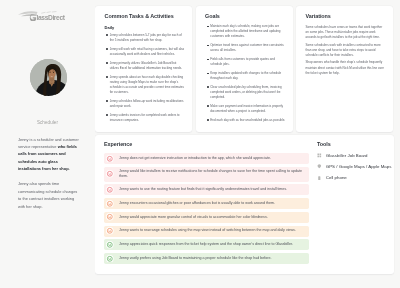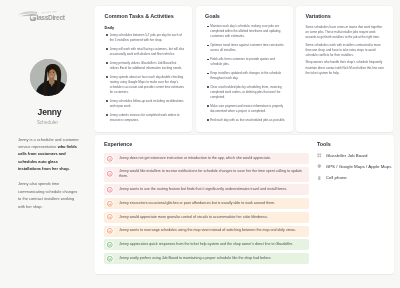--- a/index.html
+++ b/index.html
@@ -128,21 +128,20 @@
           <path d="M51 32.6 Q53.4 31.4 55.8 32.6" stroke="#1e1509" stroke-width="0.85" fill="none"></path>
           <path d="M60.2 32.6 Q62.6 31.4 65 32.6" stroke="#1e1509" stroke-width="0.85" fill="none"></path>
 
           <path d="M53.4 44.6 Q58 49 62.6 44.6 Q58 46.6 53.4 44.6 Z" fill="#ece0d5"></path>
 
           <path d="M52.5 58 Q58 66 63.5 58" fill="none" stroke="#c5b489" stroke-width="0.7" opacity="0.7"></path>
         </g>
       </svg>
     </div>
 
-    <div class="person-name">Jenny</div>
     <div class="person-role">Scheduler</div>
 
     <div class="bio">
       <p><span>Jenny is a scheduler and customer service representative </span><b>who fields calls from customers and schedules auto glass installations from her shop.</b></p>
       <p>Jenny also spends time communicating schedule changes to the contract installers working with her shop.</p>
     </div>
   </aside>
 
   <main class="main">
 

